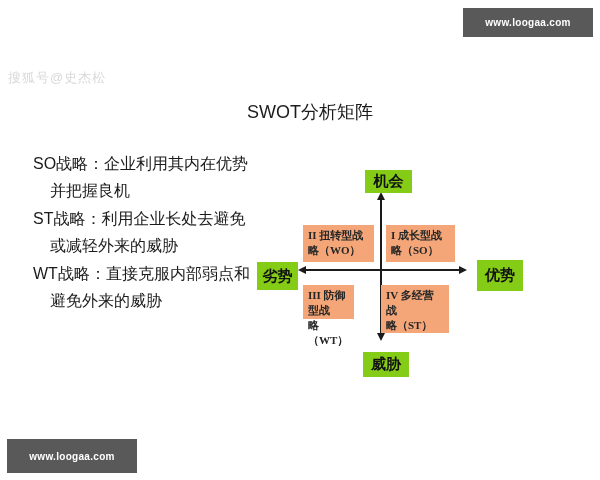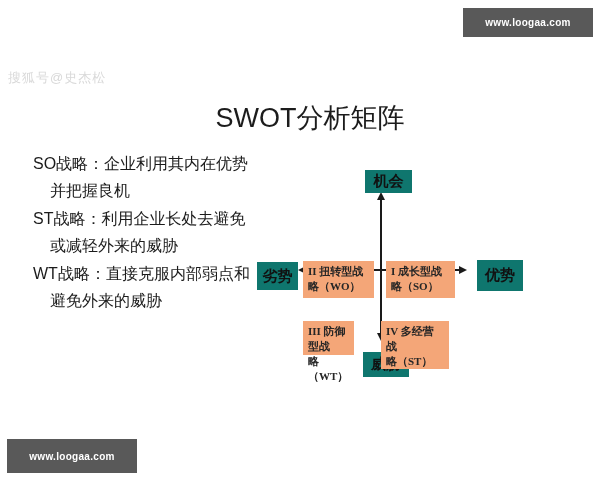--- a/index.html
+++ b/index.html
@@ -32,21 +32,21 @@
     font-size: 13px;
     color: #d9d9d9;
     letter-spacing: 1px;
   }
 
   .page-title {
     position: absolute;
     left: 20px; top: 100px;
     width: 580px;
     text-align: center;
-    font-size: 27px;
+    font-size: 18px;
     color: #1c1c1c;
   }
 
   
   .definitions {
     position: absolute;
     left: 33px; top: 150px;
     width: 250px;
     font-size: 16px;
     line-height: 27.4px;
@@ -61,21 +61,21 @@
   .axis-h { left: 304px; top: 269px; width: 157px; height: 2px; }
   .arrow { position: absolute; width: 0; height: 0; }
   .arrow-up    { left: 377px; top: 192px; border-left: 4px solid transparent; border-right: 4px solid transparent; border-bottom: 8px solid #1a1a1a; }
   .arrow-down  { left: 377px; top: 333px; border-left: 4px solid transparent; border-right: 4px solid transparent; border-top: 8px solid #1a1a1a; }
   .arrow-left  { left: 298px; top: 266px; border-top: 4px solid transparent; border-bottom: 4px solid transparent; border-right: 8px solid #1a1a1a; }
   .arrow-right { left: 459px; top: 266px; border-top: 4px solid transparent; border-bottom: 4px solid transparent; border-left: 8px solid #1a1a1a; }
 
   
   .axis-label {
     position: absolute;
-    background: #0f766e;
+    background: #84cc16;
     color: #111111;
     font-size: 15px;
     font-weight: bold;
     display: flex;
     align-items: center;
     justify-content: center;
   }
   .axis-label.top    { left: 365px; top: 170px; width: 47px; height: 23px; }
   .axis-label.bottom { left: 363px; top: 352px; width: 46px; height: 25px; }
   .axis-label.left   { left: 257px; top: 262px; width: 41px; height: 28px; }
@@ -85,21 +85,20 @@
   .quadrant-box {
     position: absolute;
     box-sizing: border-box;
     background: #f4a678;
     color: #262626;
     font-family: "Liberation Serif", "DejaVu Serif", serif;
     font-size: 11px;
     font-weight: bold;
     line-height: 15px;
     padding: 3px 5px;
-    margin-top: 36px;
   }
   .quadrant-box.q2 { left: 303px; top: 225px; width: 71px; height: 37px; }
   .quadrant-box.q1 { left: 386px; top: 225px; width: 69px; height: 37px; }
   .quadrant-box.q3 { left: 303px; top: 285px; width: 51px; height: 34px; }
   .quadrant-box.q4 { left: 381px; top: 285px; width: 68px; height: 48px; }
   .quadrant-line { display: block; }
 </style>
 </head>
 <body>
 

